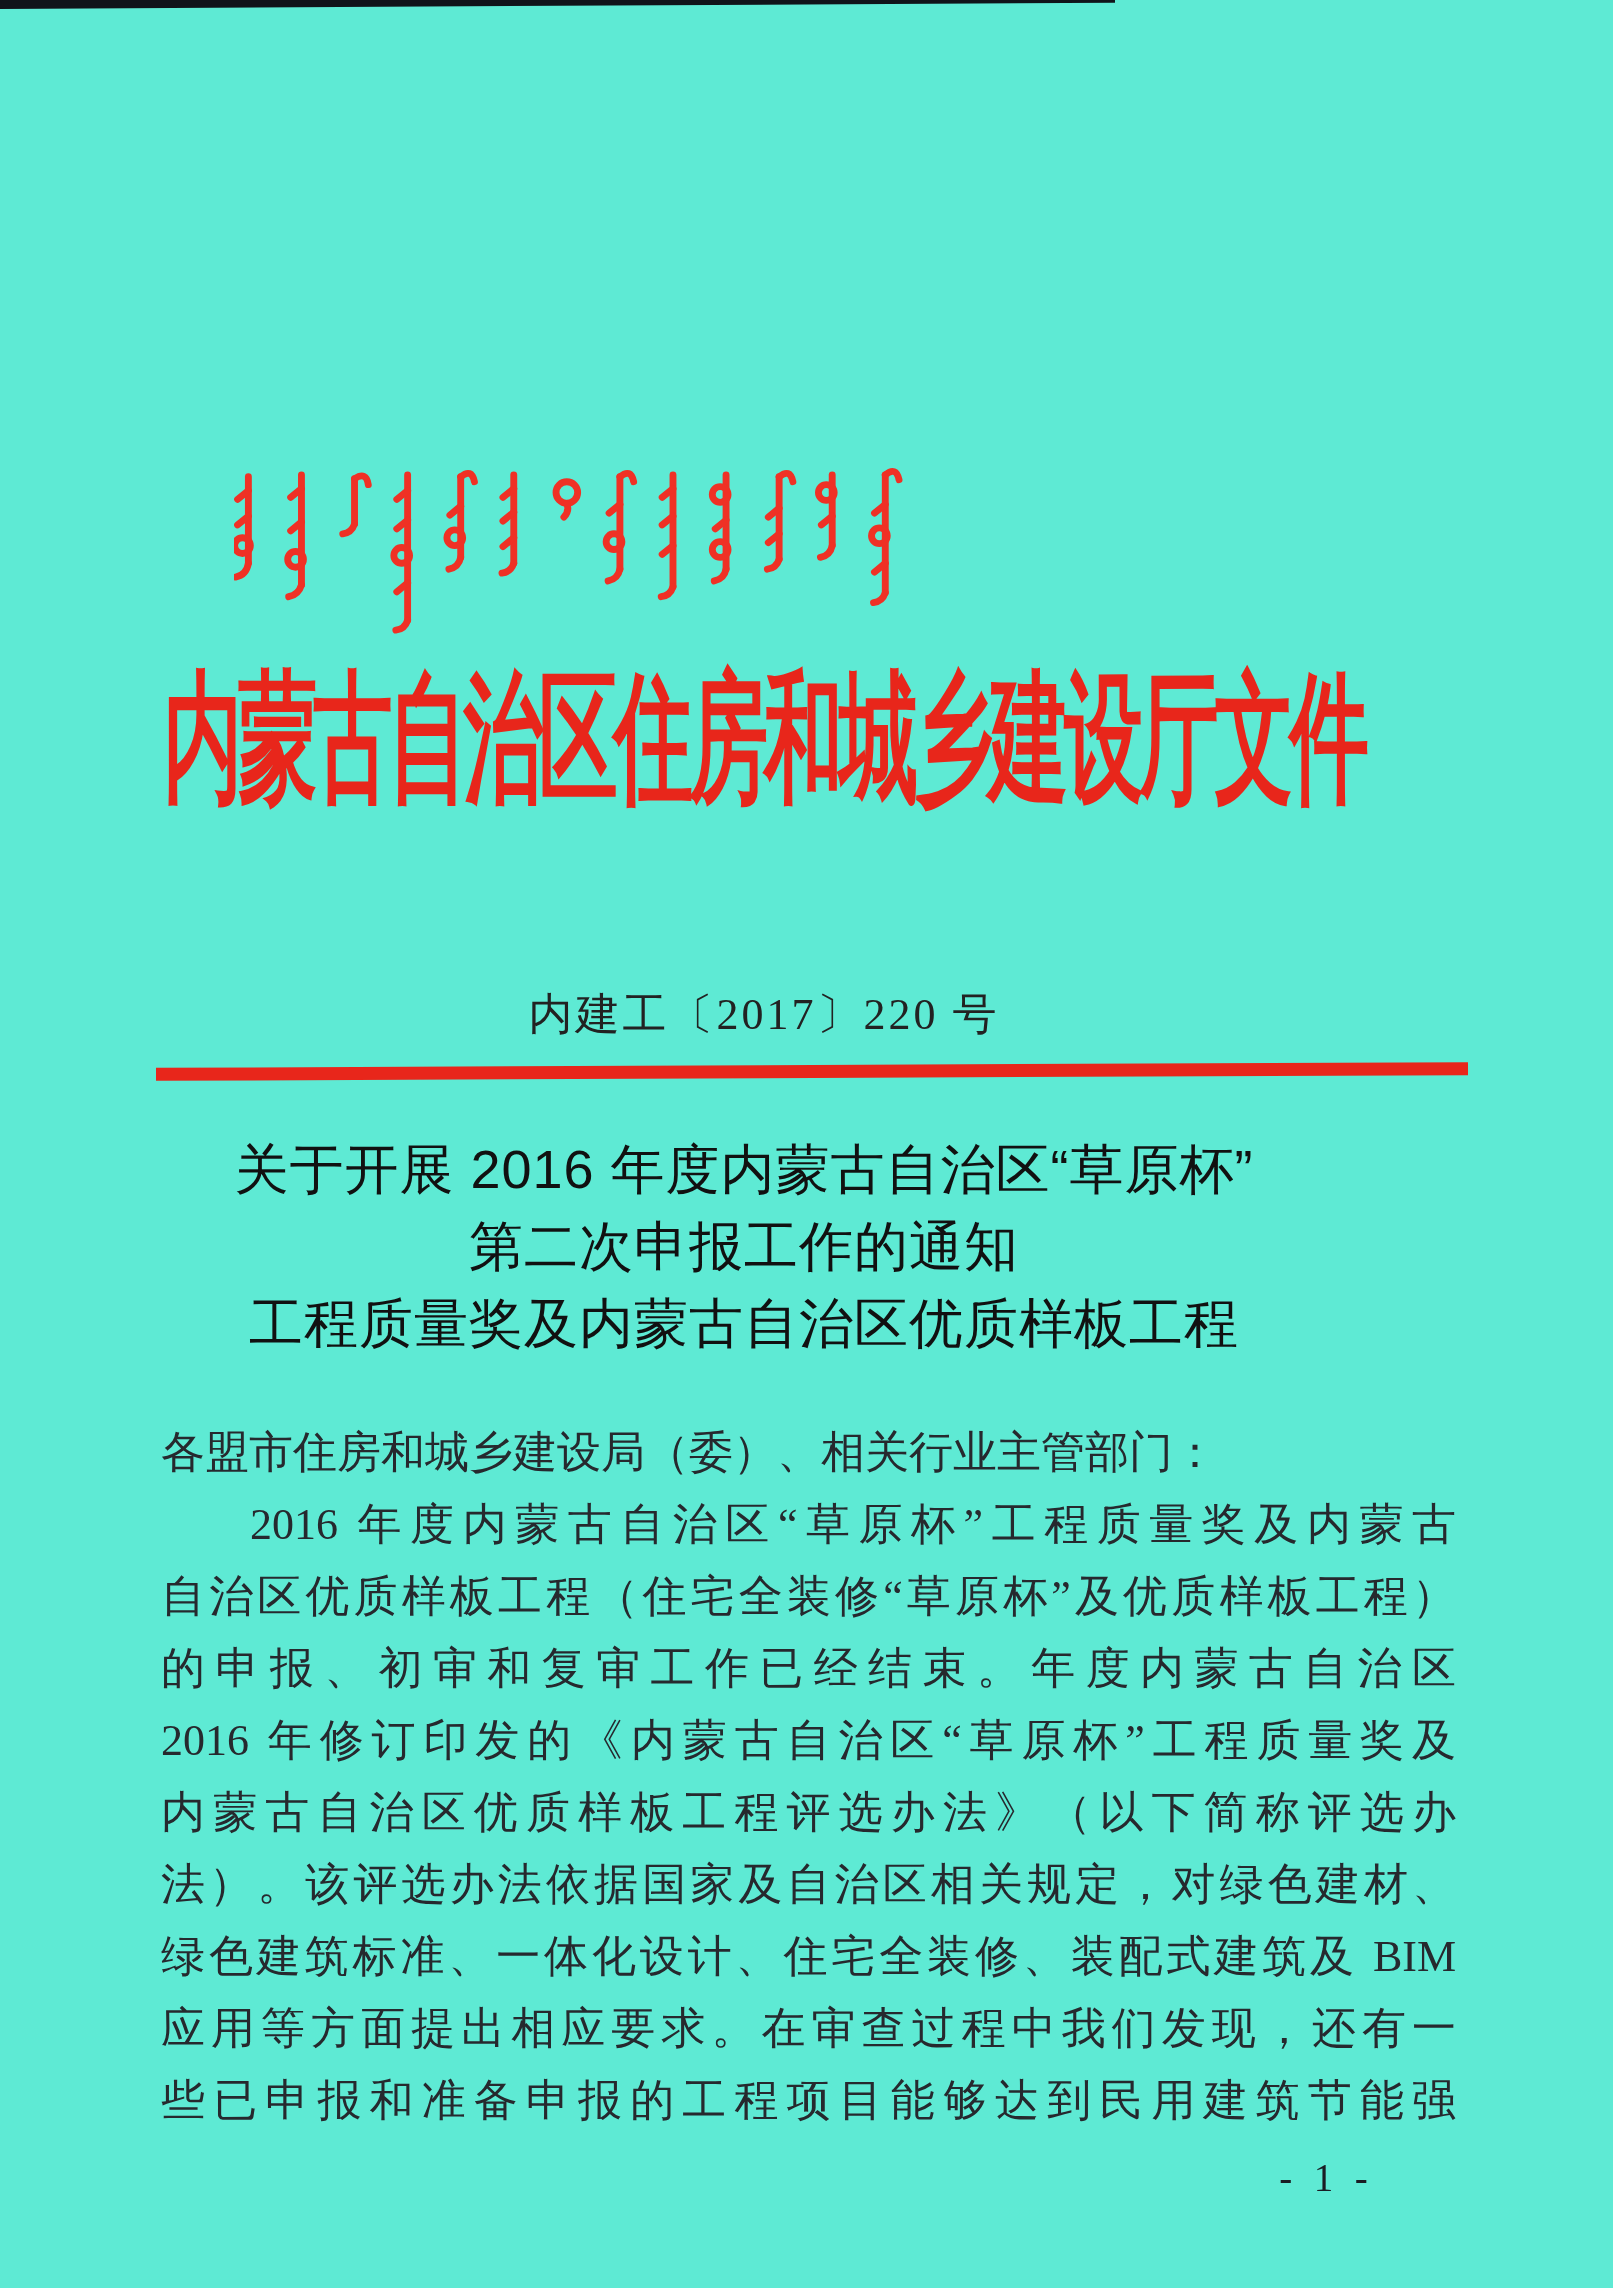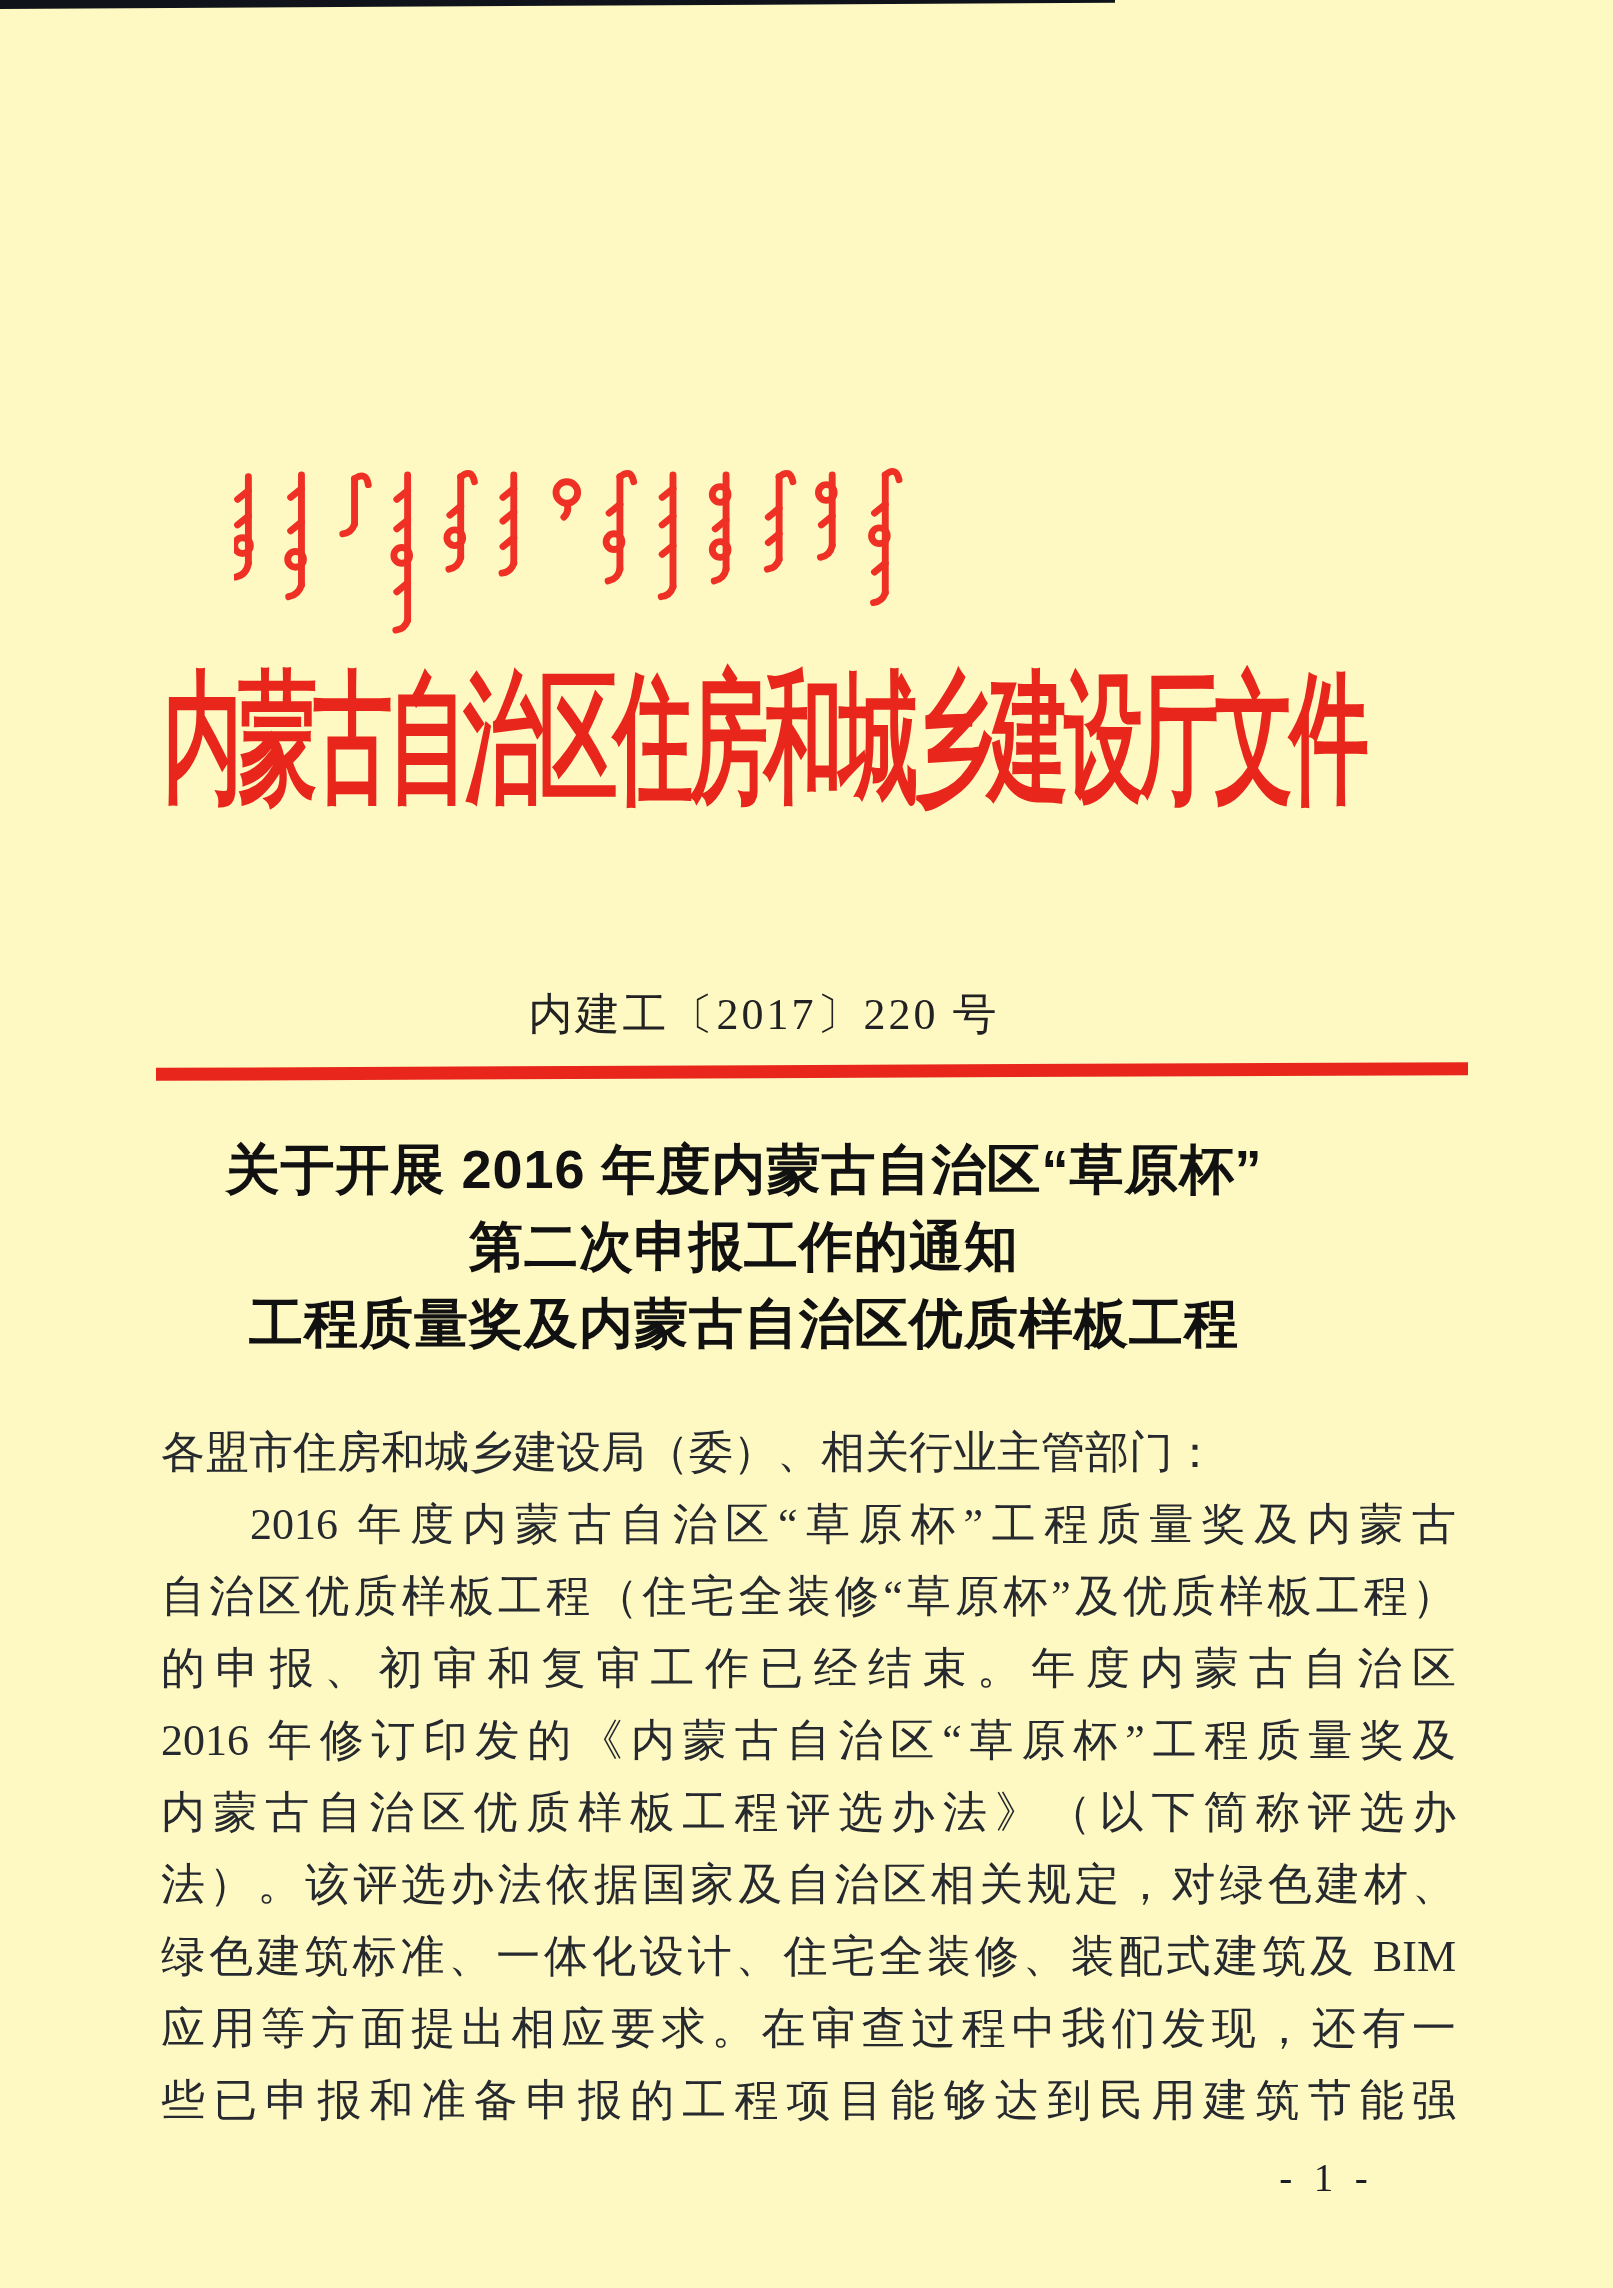--- a/index.html
+++ b/index.html
@@ -1,20 +1,20 @@
 <!DOCTYPE html>
 <html><head>
 <meta charset="utf-8">
 <style>
   html, body { margin: 0; padding: 0; background: #e8e8e6; }
   .page {
     position: relative;
     width: 1614px;
     height: 2288px;
-    background: #fef9c3;
+    background: #5eead4;
     overflow: hidden;
     font-family: "Liberation Serif", "DejaVu Serif", serif;
     color: #1c1c1c;
   }
   .artifact-top {
     position: absolute;
     top: 0; left: 0;
     width: 1115px; height: 8.9px;
     background: #10141a;
     clip-path: polygon(0 0, 100% 0, 100% 30%, 0 100%);
@@ -52,21 +52,21 @@
     top: 1065px; left: 156px;
     width: 1312px; height: 12.8px;
     background: #e8261b;
     transform: rotate(-0.25deg);
   }
   .notice-title {
     position: absolute;
     top: 1131px; left: 89px;
     width: 1310px;
     text-align: center;
-    font-weight: bold;
+    font-weight: normal;
     font-size: 54px;
     line-height: 77px;
     letter-spacing: 1px;
     color: #111;
     font-family: "Liberation Sans", "DejaVu Sans", sans-serif;
   }
   .body-text {
     position: absolute;
     top: 1417px; left: 161px;
     width: 1295px;

